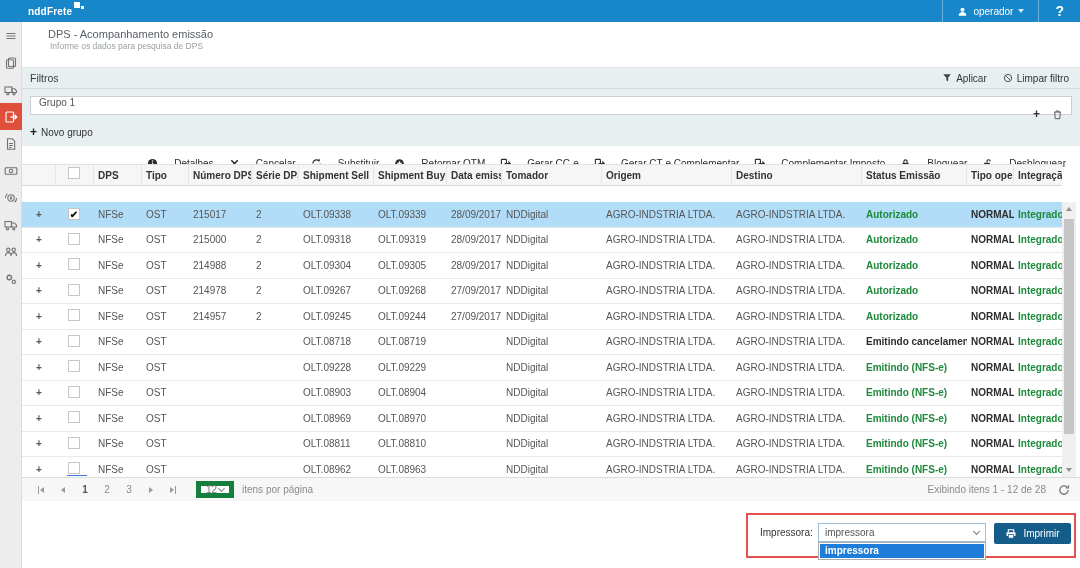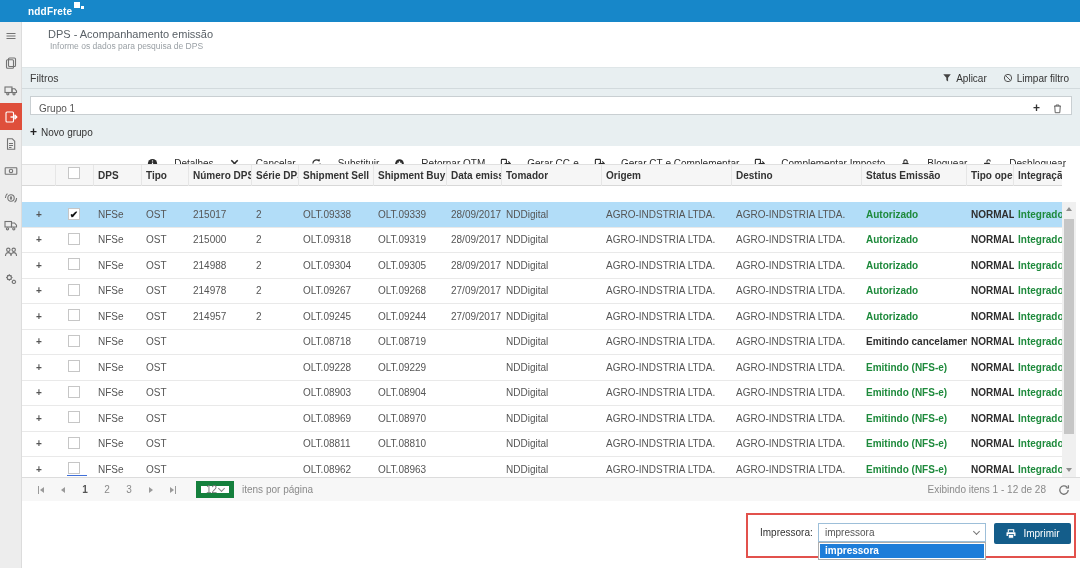--- a/index.html
+++ b/index.html
@@ -27,21 +27,21 @@
   .page-head { position:absolute; left:22px; top:22px; width:1058px; height:45px; background:#fff; }
   .page-title { position:absolute; left:26px; top:6px; font-size:11px; font-weight:400; color:#596066; }
   .page-subtitle { position:absolute; left:28px; top:19px; font-size:8.5px; color:#9aa0a5; }
 
   
   .filter-panel { position:absolute; left:22px; top:67px; width:1058px; height:79px; background:#e8eff1; border-top:1px solid #dfe6e8; }
   .filter-head { height:21px; display:flex; align-items:center; padding:0 11px 0 8px; border-bottom:1px solid #d2dadd; }
   .filter-title { font-size:10.5px; color:#3c3c3c; }
   .filter-actions { margin-left:auto; display:flex; align-items:center; gap:16px; }
   .f-act { display:flex; align-items:center; gap:4px; font-size:10px; color:#333; cursor:pointer; }
-  .group-bar { position:absolute; left:8px; top:28px; width:1042px; height:19px; background:#fff; border:1px solid #c9cfd2; display:flex; align-items:flex-end; padding:0 8px; }
+  .group-bar { position:absolute; left:8px; top:28px; width:1042px; height:19px; background:#fff; border:1px solid #c9cfd2; display:flex; align-items:flex-start; padding:0 8px;flex-direction:column; }
   .group-name { font-size:10px; color:#555; }
   .group-actions { margin-left:auto; display:flex; align-items:center; gap:12px; }
   .group-plus { font-size:12px; font-weight:bold; color:#333; cursor:pointer; line-height:1; }
   .new-group { position:absolute; left:8px; top:58px; display:flex; align-items:center; gap:4px; cursor:pointer; }
   .new-group .plus { font-size:12px; font-weight:bold; color:#222; line-height:1; }
   .new-group .lbl { font-size:10px; color:#333; }
 
   
   .toolbar { position:absolute; left:22px; top:146px; width:1058px; height:34px; background:#fff; display:flex; align-items:center; justify-content:flex-end; gap:15px; padding-right:14px; }
   .tbtn { display:flex; align-items:center; gap:16px; font-size:10px; color:#2b2b2b; cursor:pointer; white-space:nowrap; }
@@ -95,20 +95,31 @@
   .print-btn { position:absolute; left:246px; top:8px; width:77px; height:21px; background:#145d8a; border-radius:2px; display:flex; align-items:center; justify-content:center; gap:6px; color:#fff; font-size:10px; cursor:pointer; }
 </style>
 </head>
 <body>
 
 <div class="topbar">
   <div class="brand">
     <span>nddFrete</span>
     <span class="sq1"></span>
     <span class="sq2"></span>
+  </div>
+  <div class="topbar-right">
+    <div class="user-menu">
+      <svg viewBox="0 0 12 12" width="11" height="11">
+          <circle cx="6" cy="4" r="2.2" fill="#fff"></circle>
+          <path d="M1.8 10.5c0-2.6 2-3.9 4.2-3.9s4.2 1.3 4.2 3.9z" fill="#fff"></path>
+        </svg>
+      <span>operador</span>
+      <span class="caret-down"></span>
+    </div>
+    <div class="help-btn">?</div>
   </div>
 </div>
 
 <div class="sidebar">
   <div class="side-item">
       <svg viewBox="0 0 14 14">
         <path d="M2.5 4.5h9M2.5 7h9M2.5 9.5h9"></path>
       </svg>
     </div>
   <div class="side-item">

